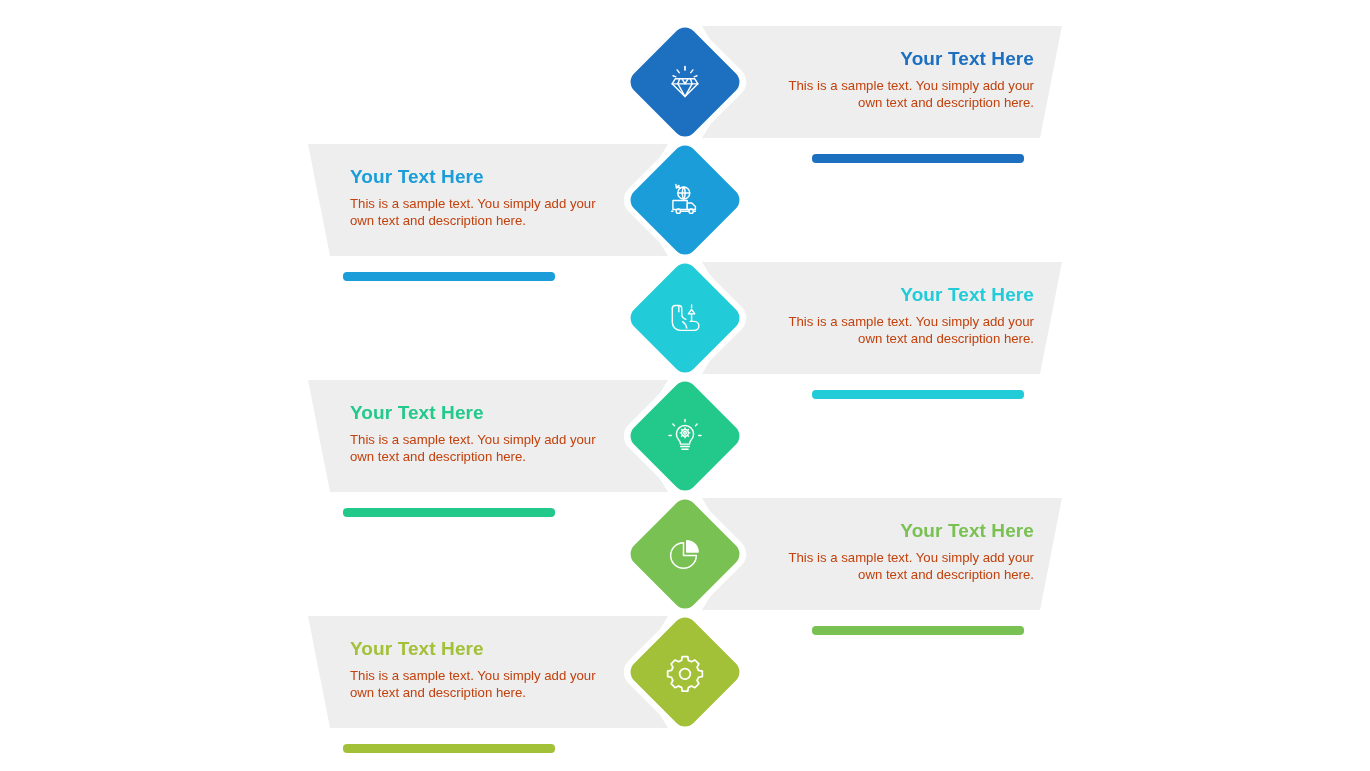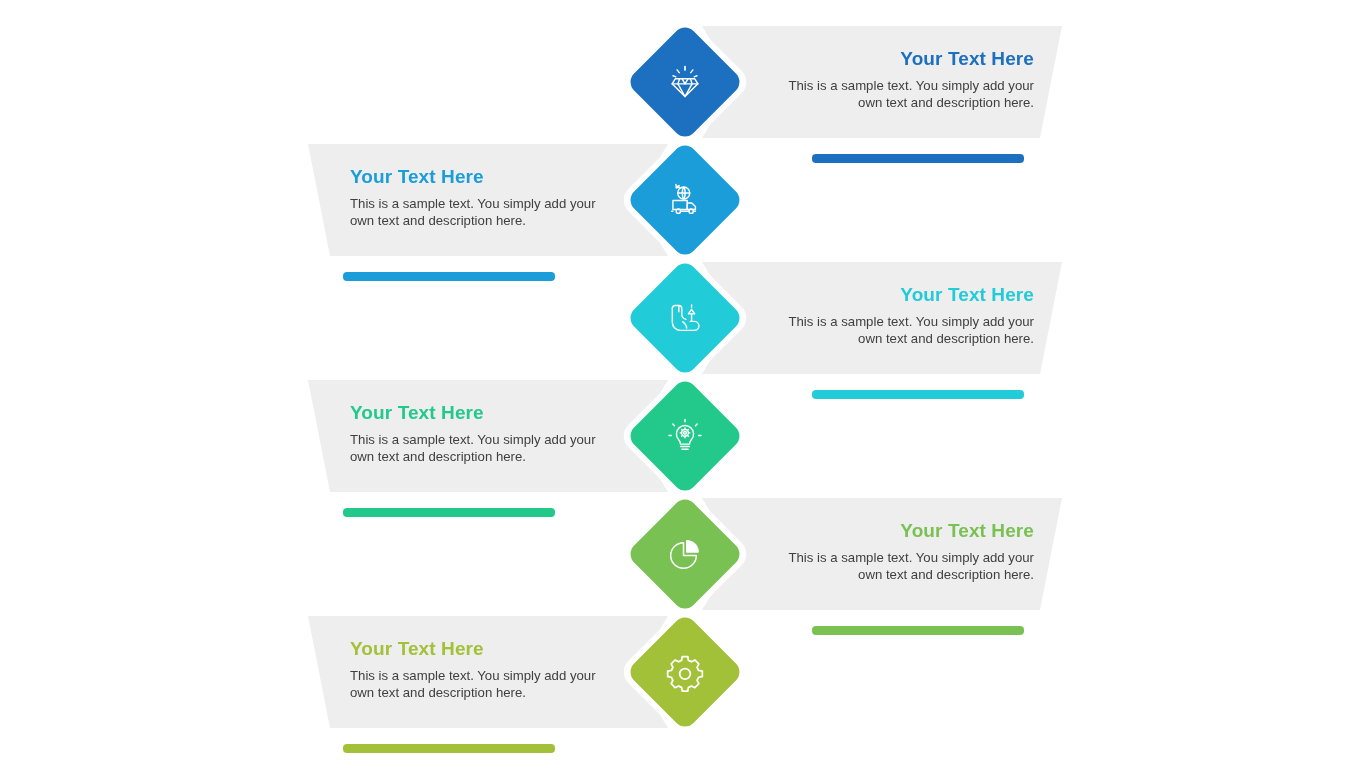--- a/index.html
+++ b/index.html
@@ -63,21 +63,21 @@
 
   .title{
     font-size:19px;
     font-weight:bold;
     letter-spacing:.1px;
     line-height:22px;
     margin-bottom:7px;
   }
   .desc{
     font-size:13.2px;
-    color:#404040;
+    color:#c2410c;
     line-height:17px;
   }
 
   
   .bar{
     position:absolute;
     height:9px;
     width:212px;
     border-radius:4px;
   }

